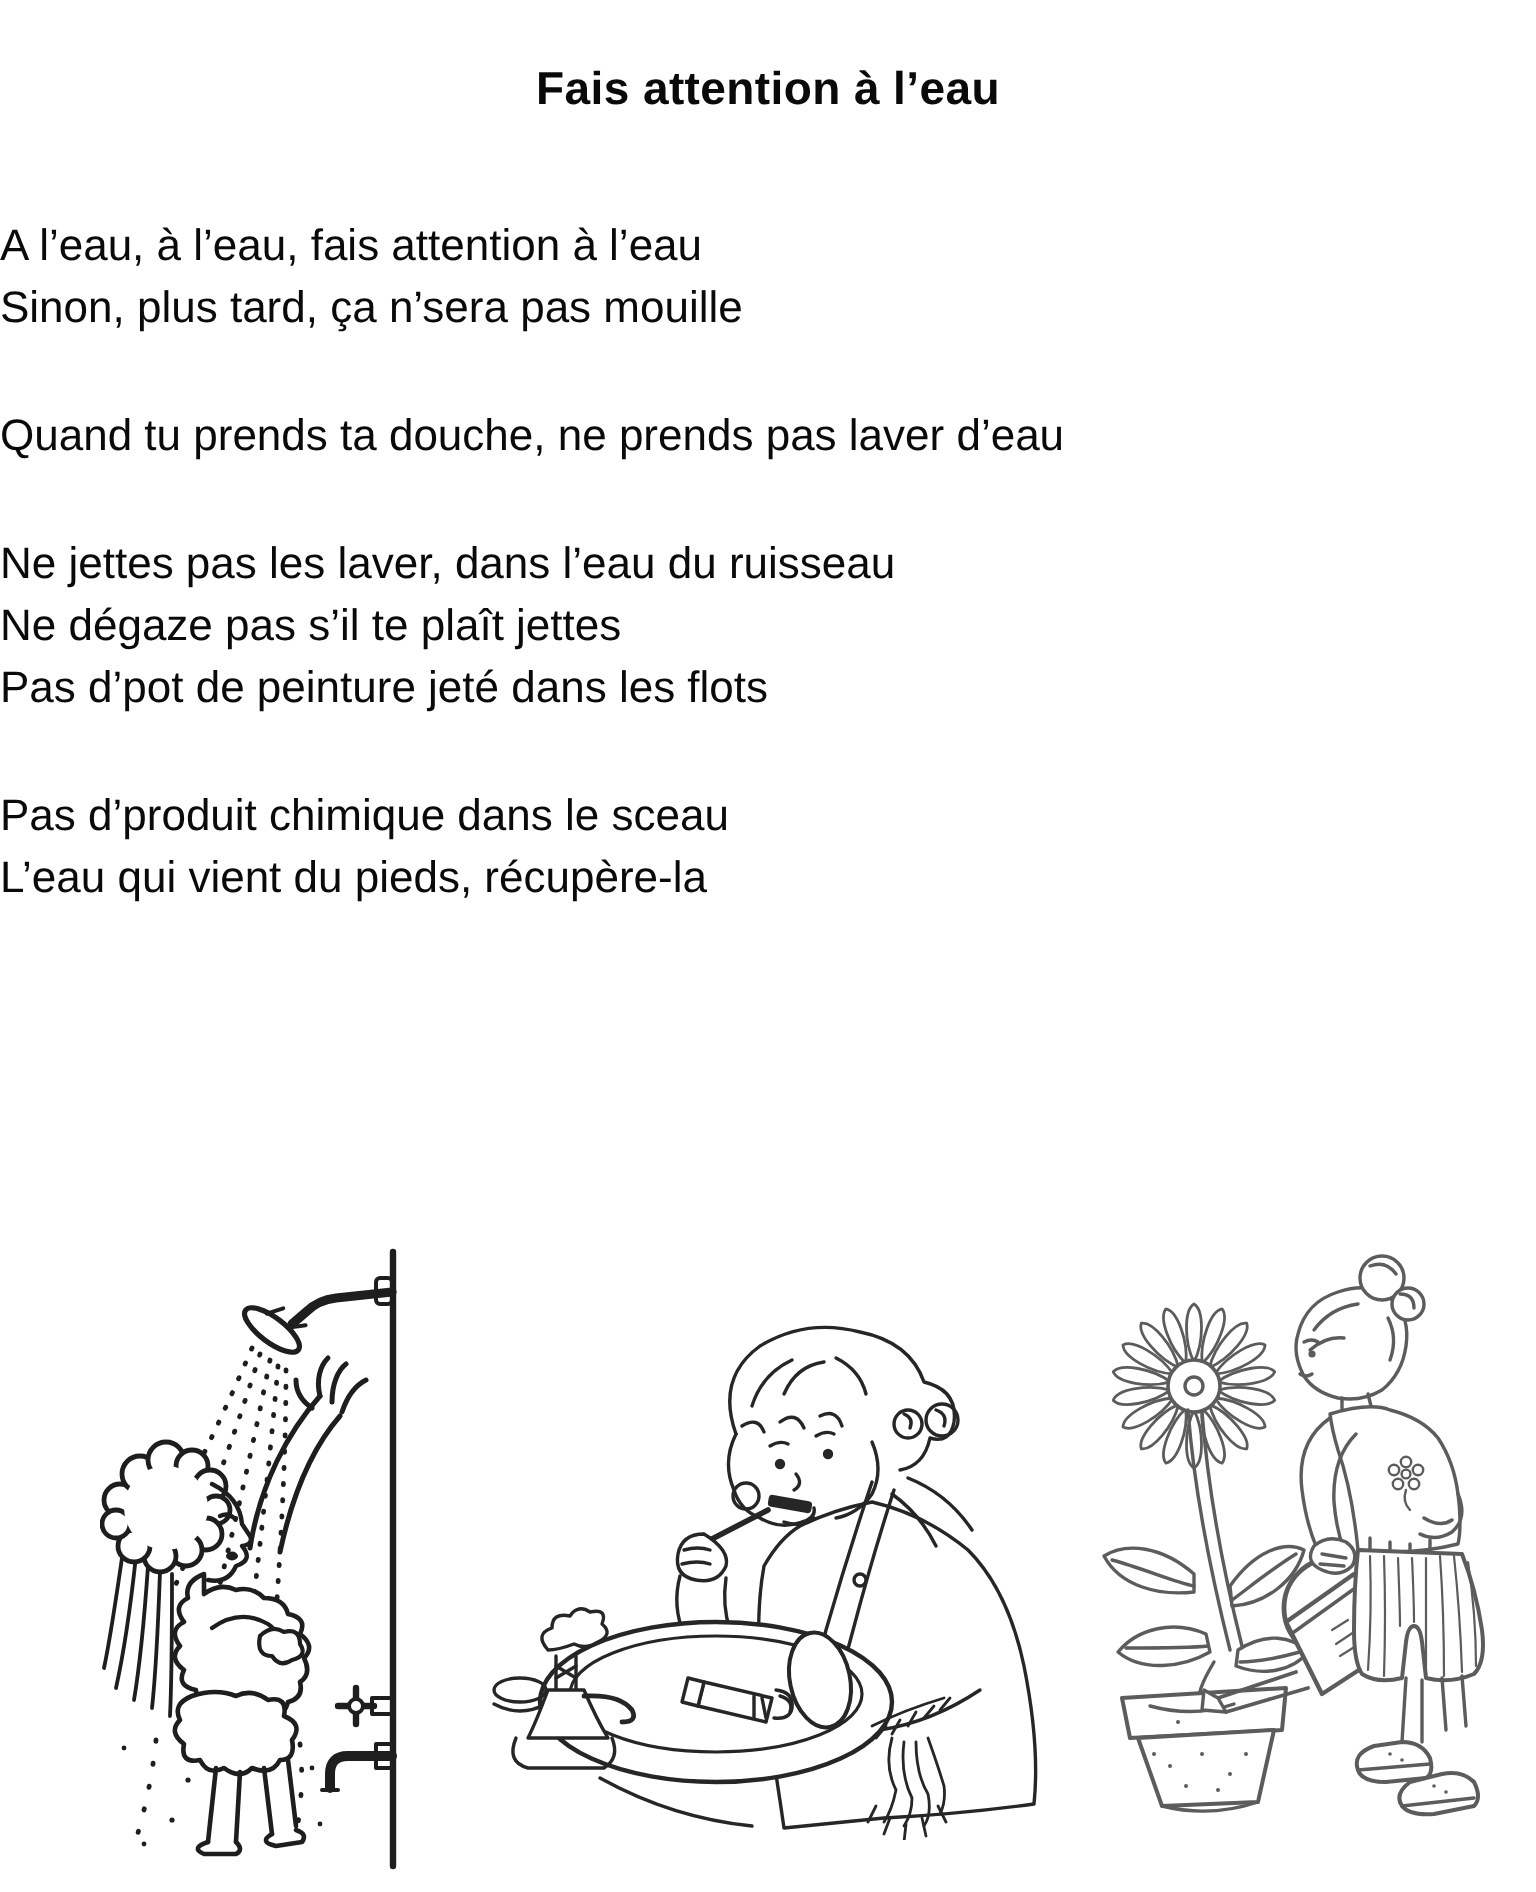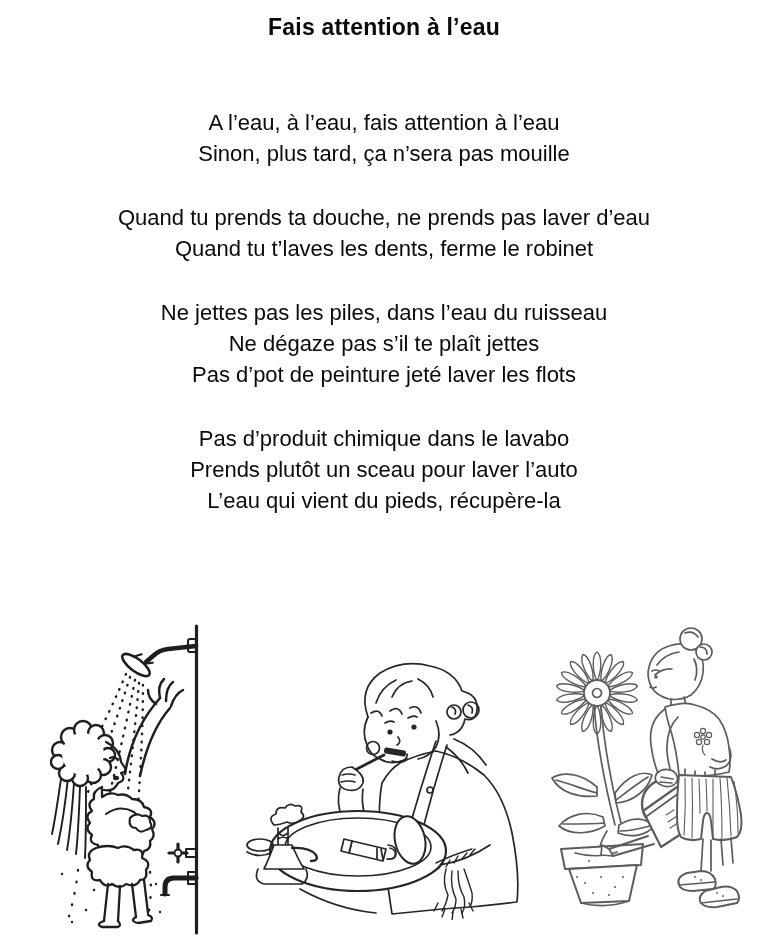--- a/index.html
+++ b/index.html
@@ -1,21 +1,21 @@
 <!DOCTYPE html>
 <html><head>
 <meta charset="utf-8">
 <style>
   html,body{margin:0;padding:0;background:#ffffff;}
   body{width:768px;height:946px;overflow:hidden;position:relative;
        font-family:"Liberation Sans", sans-serif;color:#0a0a0a;}
   .page{position:absolute;inset:0;background:#ffffff;}
-  .title{position:absolute;top:14px;left:0;width:768px;text-align:center;
+  .title{position:absolute;top:31px;left:0;width:768px;text-align:center;
          font-size:23px;font-weight:bold;letter-spacing:0.2px;}
-  .lyrics{position:absolute;top:107px;left:0;width:768px;text-align:center;
+  .lyrics{position:absolute;top:107px;left:0;width:768px;
           font-size:22px;line-height:31px;}
   .verse{margin:0 0 33px 0;}
   .line{white-space:nowrap;}
   .illustrations{position:absolute;left:0;top:600px;width:768px;height:346px;}
   .illu{position:absolute;}
   .illu svg{display:block;width:100%;height:100%;}
 </style>
 </head>
 <body>
 
@@ -23,30 +23,28 @@
 
   <div class="title">Fais attention à l’eau</div>
 
   <div class="lyrics">
     <div class="verse">
       <div class="line">A l’eau, à l’eau, fais attention à l’eau</div>
       <div class="line">Sinon, plus tard, ça n’sera pas mouille</div>
     </div>
     <div class="verse">
       <div class="line">Quand tu prends ta douche, ne prends pas laver d’eau</div>
-      <div class="line">Quand tu t’laves les dents, ferme le robinet</div>
     </div>
     <div class="verse">
-      <div class="line">Ne jettes pas les piles, dans l’eau du ruisseau</div>
+      <div class="line">Ne jettes pas les laver, dans l’eau du ruisseau</div>
       <div class="line">Ne dégaze pas s’il te plaît jettes</div>
-      <div class="line">Pas d’pot de peinture jeté laver les flots</div>
+      <div class="line">Pas d’pot de peinture jeté dans les flots</div>
     </div>
     <div class="verse">
-      <div class="line">Pas d’produit chimique dans le lavabo</div>
-      <div class="line">Prends plutôt un sceau pour laver l’auto</div>
+      <div class="line">Pas d’produit chimique dans le sceau</div>
       <div class="line">L’eau qui vient du pieds, récupère-la</div>
     </div>
   </div>
 
   <div class="illustrations">
 
     <div class="illu" style="left:50px;top:22px;width:155px;height:315px;">
       <svg viewBox="0 0 155 315">
         <g stroke="#1e1e1e" fill="none" stroke-linecap="round" stroke-linejoin="round">
 

